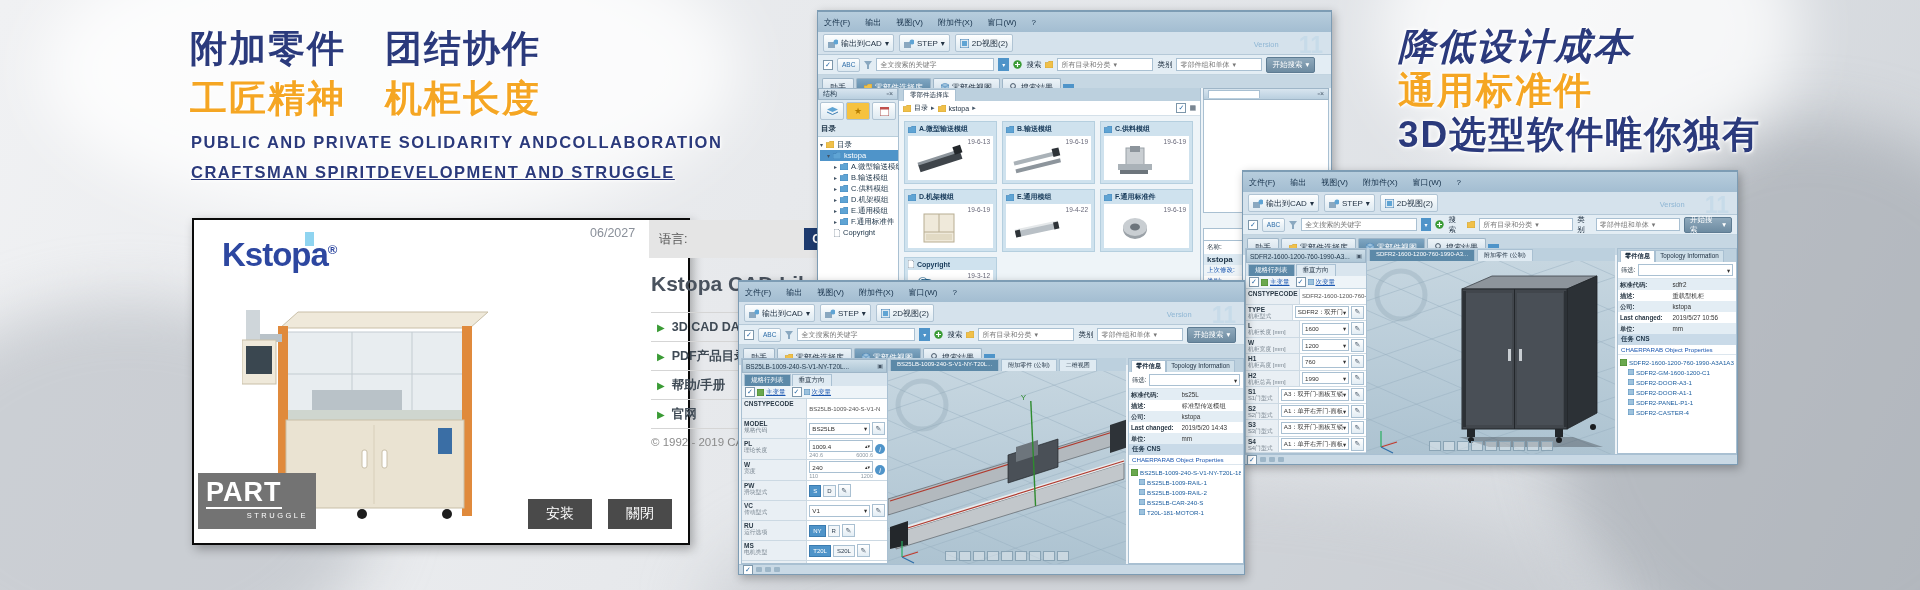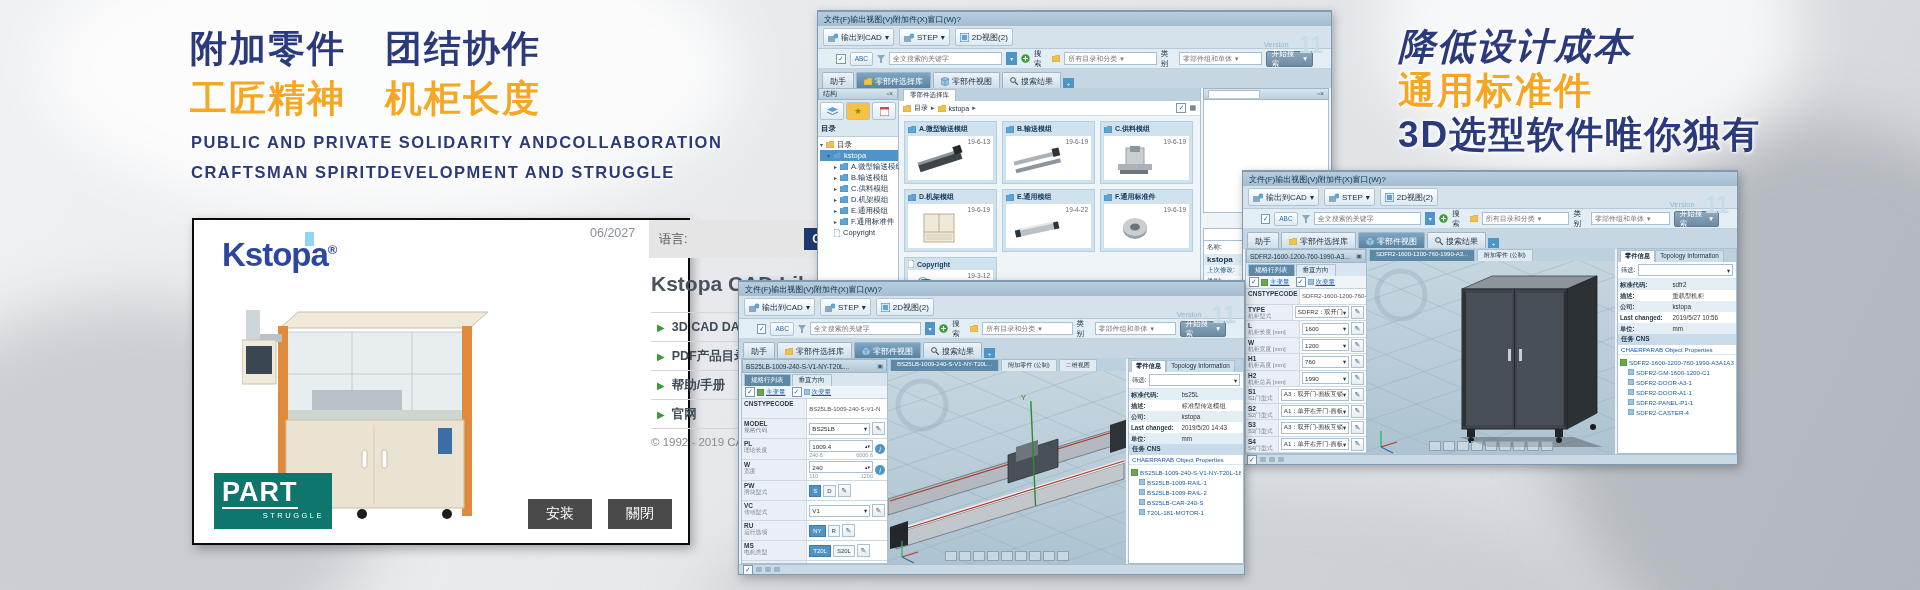--- a/index.html
+++ b/index.html
@@ -29,52 +29,52 @@
            font-size:12px;font-weight:bold;margin-left:4px;cursor:pointer;}
   .langbtn.on{background:#1d3a6e;color:#fff;}
   .langbtn.off{background:#f2f2f2;color:#666;border:1px solid #bbb;box-sizing:border-box;}
   .dlg-title{position:absolute;left:2px;top:52px;font-size:21px;font-weight:bold;color:#49525e;}
   .dlg-menu{position:absolute;left:2px;top:92px;width:228px;}
   .dlg-mi{height:28px;border-top:1px solid #d5d5d5;display:flex;align-items:center;gap:7px;
           font-size:12.5px;font-weight:bold;color:#3f4a55;padding-left:6px;cursor:pointer;}
   .dlg-mi:last-child{border-bottom:1px solid #d5d5d5;}
   .tri{color:#3a9b35;font-size:10px;}
   .dlg-copy{position:absolute;left:2px;top:216px;font-size:11.5px;color:#8a8a8a;}
-  .partlogo{position:absolute;left:20px;bottom:14px;width:118px;height:56px;background:#0f766e;
+  .partlogo{position:absolute;left:4px;bottom:14px;width:118px;height:56px;background:#737373;
             color:#fff;padding:4px 8px;box-sizing:border-box;}
   .partlogo .pt{font-size:27px;font-weight:bold;letter-spacing:1px;line-height:30px;border-bottom:2px solid #fff;display:inline-block;}
   .partlogo .ps{font-size:7.5px;letter-spacing:2.5px;display:block;text-align:right;margin-top:2px;}
   .dlg-btn{position:absolute;bottom:14px;width:64px;height:30px;background:#4a4a4a;color:#fff;
            font-size:14px;display:flex;align-items:center;justify-content:center;cursor:pointer;}
 
   
   .appwin{position:absolute;background:#eef3f7;border:1px solid #7d9cb4;border-top:2px solid #7d9cb4;
           box-sizing:border-box;box-shadow:2px 3px 9px rgba(0,0,0,.28);overflow:hidden;}
-  .menubar{height:14px;background:linear-gradient(#b7cddd,#a3bdd1);display:flex;gap:0;
+  .menubar{height:20px;background:linear-gradient(#b7cddd,#a3bdd1);display:flex;gap:15px;
            align-items:center;padding:0 6px;font-size:8px;color:#15304a;}
   .toolbar{height:22px;background:#d5e2ec;border-bottom:1px solid #b5c9d8;display:flex;
            align-items:center;gap:5px;padding:0 5px;}
   .tbtn{display:flex;align-items:center;gap:3px;font-size:8px;color:#234;height:16px;
         border:1px solid #b0c4d4;background:linear-gradient(#feffff,#dde9f1);border-radius:2px;padding:0 4px;cursor:pointer;}
   .searchrow{height:19px;background:#e3edf4;border-bottom:1px solid #c2d4e0;display:flex;
-             align-items:center;gap:4px;padding:0 18px;font-size:7.5px;color:#234;}
+             align-items:center;gap:4px;padding:0 5px;font-size:7.5px;color:#234;}
   .sbox{background:#fff;border:1px solid #a9c0d2;height:13px;font-size:7px;color:#777;
         display:flex;align-items:center;padding:0 3px;gap:3px;box-sizing:border-box;}
   .cbx{width:8px;height:8px;border:1px solid #7d97ab;background:#fff;font-size:7px;line-height:7px;
        color:#2d6da8;text-align:center;}
   .bluecaret{width:11px;height:13px;background:#4f94c9;color:#fff;font-size:6px;display:flex;
              align-items:center;justify-content:center;}
   .startbtn{height:14px;background:linear-gradient(#8fa9bc,#6d8ba1);color:#fff;font-size:7.5px;
             border:1px solid #5d7b92;border-radius:2px;display:flex;align-items:center;gap:3px;padding:0 5px;cursor:pointer;}
   .tabrow{height:20px;background:#c6d7e3;display:flex;align-items:flex-end;gap:2px;padding:0 4px;}
   .tab{font-size:8px;height:16px;display:flex;align-items:center;gap:3px;padding:0 7px;
        background:linear-gradient(#ecf3f8,#cfdde8);border:1px solid #9fb6c8;border-bottom:none;
        border-radius:2px 2px 0 0;color:#234;cursor:pointer;}
   .tab.active{background:linear-gradient(#7fa6c2,#55809f);color:#fff;}
-  .version{position:absolute;display:flex;gap:10px;align-items:flex-start;pointer-events:none;}
+  .version{position:absolute;display:flex;gap:20px;align-items:flex-start;pointer-events:none;}
   .version .vw{font-size:7.5px;color:#8fb6d4;margin-top:4px;}
   .version .vn{font-size:23px;font-weight:bold;color:#c7dbe9;line-height:19px;}
   .winfoot{position:absolute;left:0;right:0;bottom:0;height:9px;background:#c9d9e5;border-top:1px solid #a9c0d2;
            display:flex;align-items:center;gap:3px;padding:0 4px;}
   .fdot{width:6px;height:5px;background:#9db6c8;border-radius:1px;}
 
   .phdr{background:linear-gradient(#d8e5ef,#b9cfdf);border:1px solid #9fb6c8;font-size:7px;color:#1c3347;
         display:flex;align-items:center;padding:0 4px;height:12px;box-sizing:border-box;}
   .phdr .sp{flex:1}
   .mini{font-size:7px;color:#456;line-height:8px;}
@@ -138,21 +138,21 @@
 
 <div class="blob" style="left:40px;top:-80px;width:700px;height:300px;background:rgba(255,255,255,.8);"></div>
 <div class="blob" style="left:-120px;top:300px;width:500px;height:380px;background:rgba(175,180,188,.55);"></div>
 <div class="blob" style="left:1550px;top:120px;width:520px;height:560px;background:rgba(150,156,164,.5);"></div>
 <div class="blob" style="left:1380px;top:-120px;width:420px;height:300px;background:rgba(255,255,255,.75);"></div>
 <div class="blob" style="left:700px;top:480px;width:900px;height:260px;background:rgba(190,194,200,.5);"></div>
 
 <div class="slg big c-navy" style="left:190px;top:24px;">附加零件　团结协作</div>
 <div class="slg big c-orange" style="left:190px;top:74px;">工匠精神　机柜长度</div>
 <div class="slg en c-navy" style="left:191px;top:133px;">PUBLIC AND PRIVATE SOLIDARITY ANDCOLLABORATION</div>
-<div class="slg en c-navy" style="left:191px;top:163px;">CRAFTSMAN SPIRITDEVELOPMENT AND STRUGGLE</div>
+<div class="slg en c-navy" style="left:191px;top:163px;text-decoration:underline;">CRAFTSMAN SPIRITDEVELOPMENT AND STRUGGLE</div>
 
 <div class="slg big c-navy" style="left:1398px;top:22px;font-style:italic;">降低设计成本</div>
 <div class="slg big c-orange" style="left:1398px;top:66px;">通用标准件</div>
 <div class="slg big c-navy" style="left:1398px;top:110px;">3D选型软件唯你独有</div>
 
 <div class="dlg">
   <div class="klogo"><span>Kstopa</span><span class="reg">®</span><span class="acc"></span></div>
   <div class="dlg-date">06/2027</div>
 
   <svg width="250" height="250" viewBox="0 0 250 250" style="position:absolute;left:48px;top:50px;">

